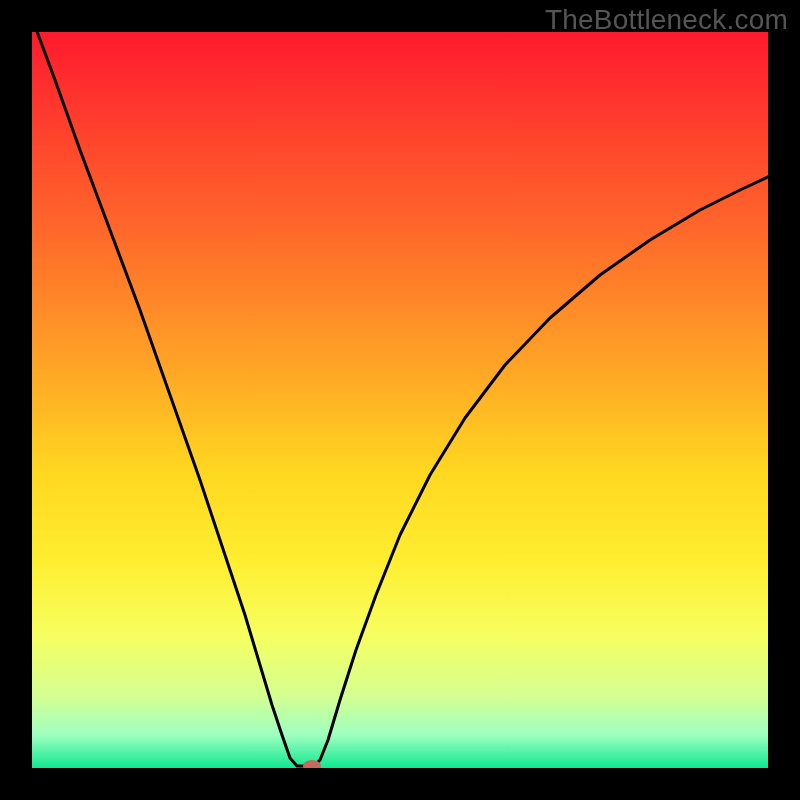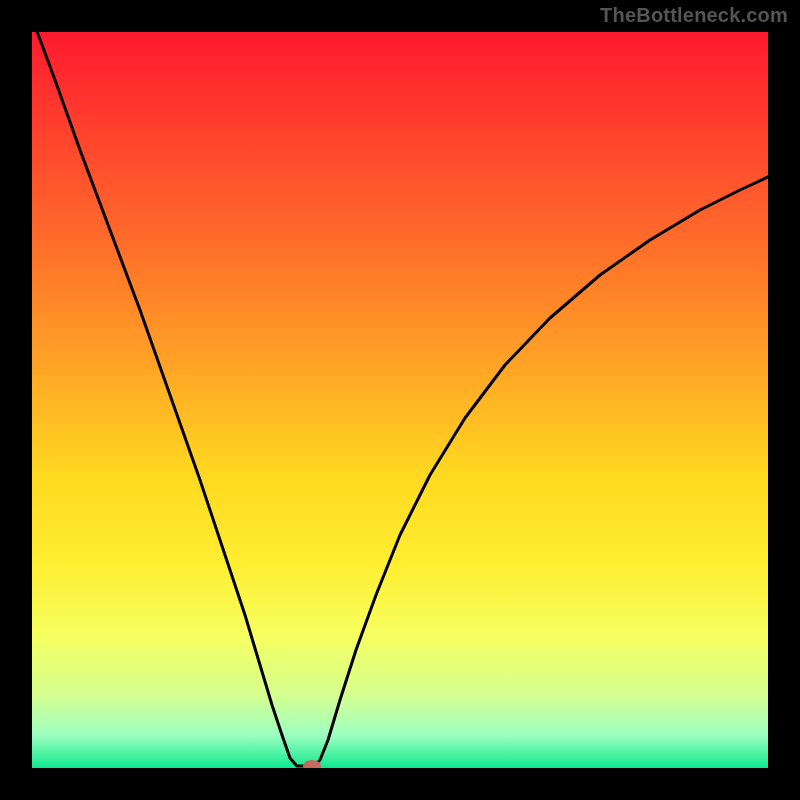--- a/index.html
+++ b/index.html
@@ -14,24 +14,24 @@
   #wrap {
     position: relative;
     width: 800px;
     height: 800px;
   }
   #watermark {
     position: absolute;
     top: 4px;
     right: 12px;
     color: #555;
-    font-size: 20px;
+    font-size: 28px;
     z-index: 10;
     letter-spacing: 0.2px;
-    font-weight: 700;
+    font-weight: 400;
   }
   svg {
     position: absolute;
     top: 0;
     left: 0;
   }
 </style>
 </head>
 <body>
 

